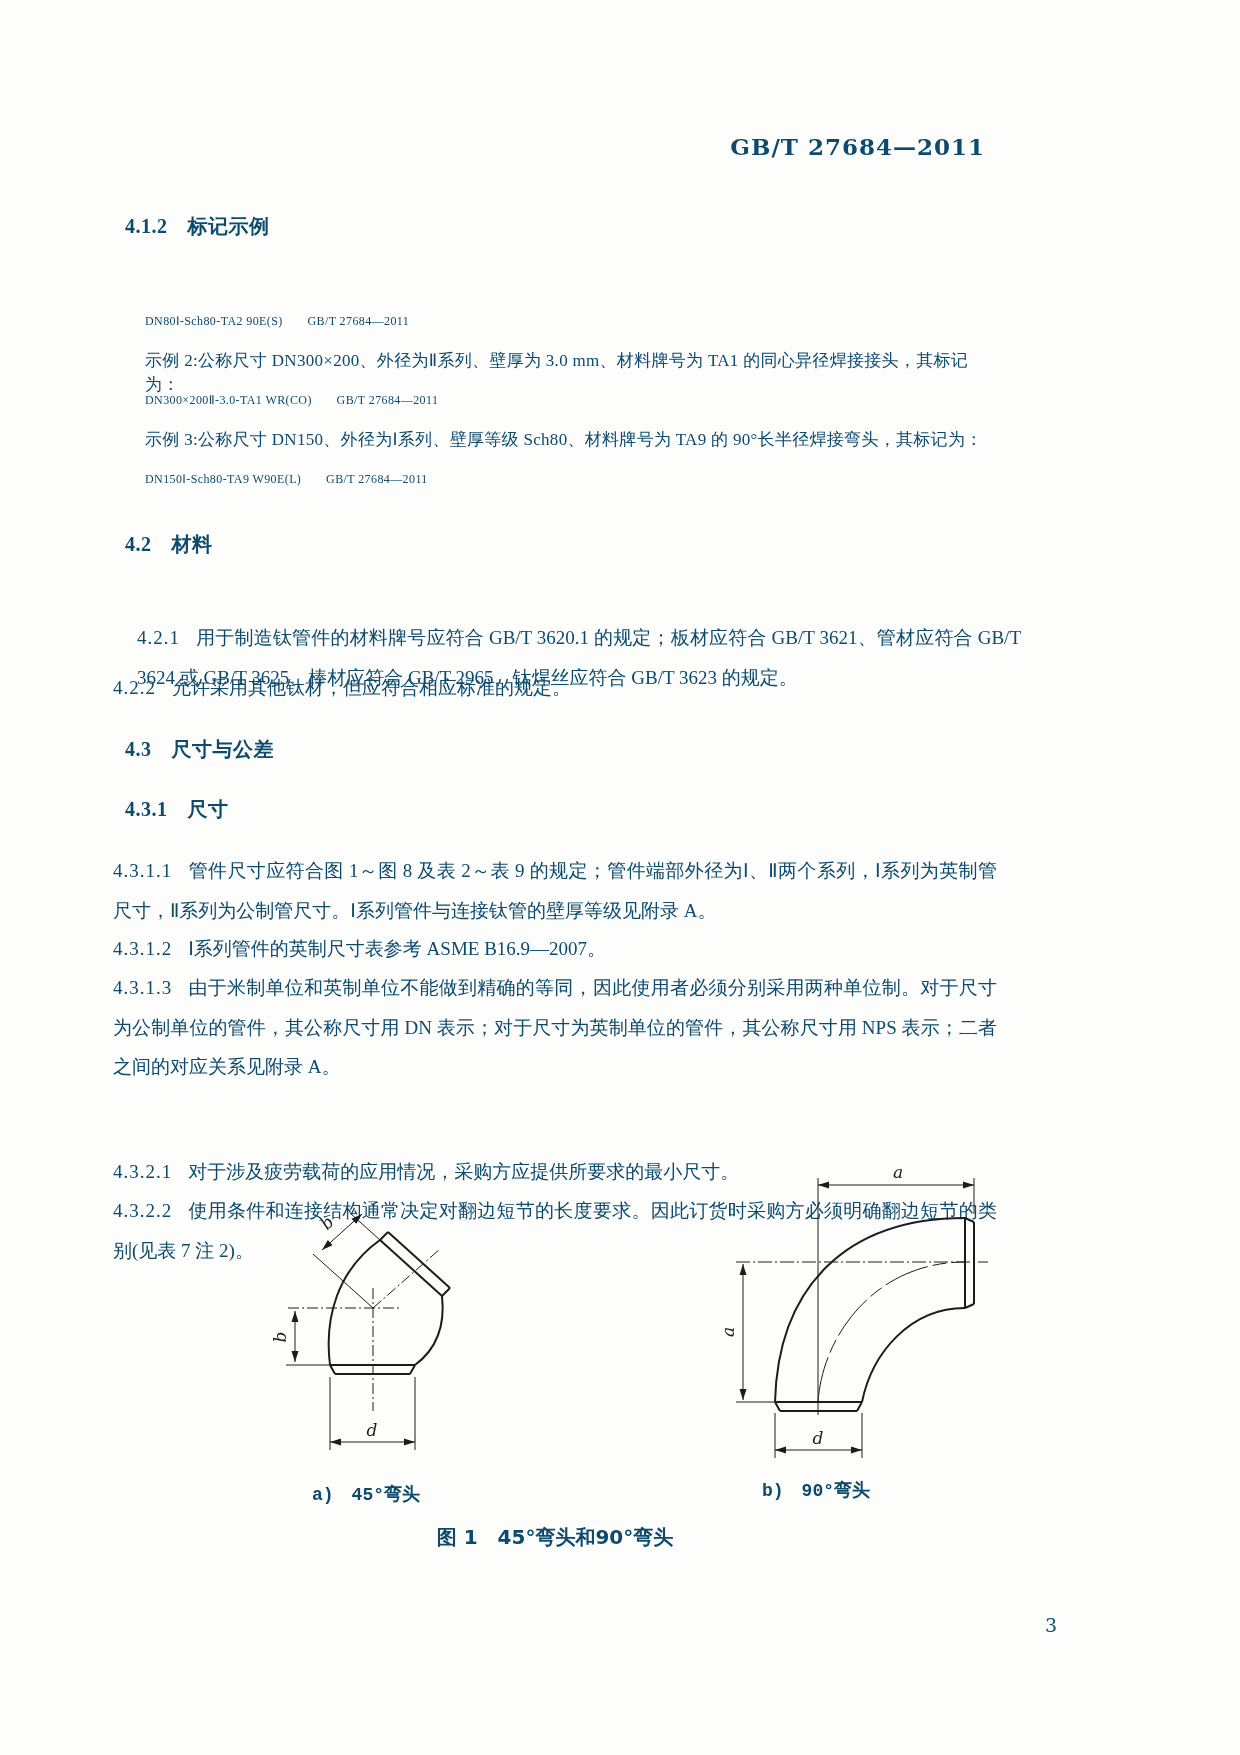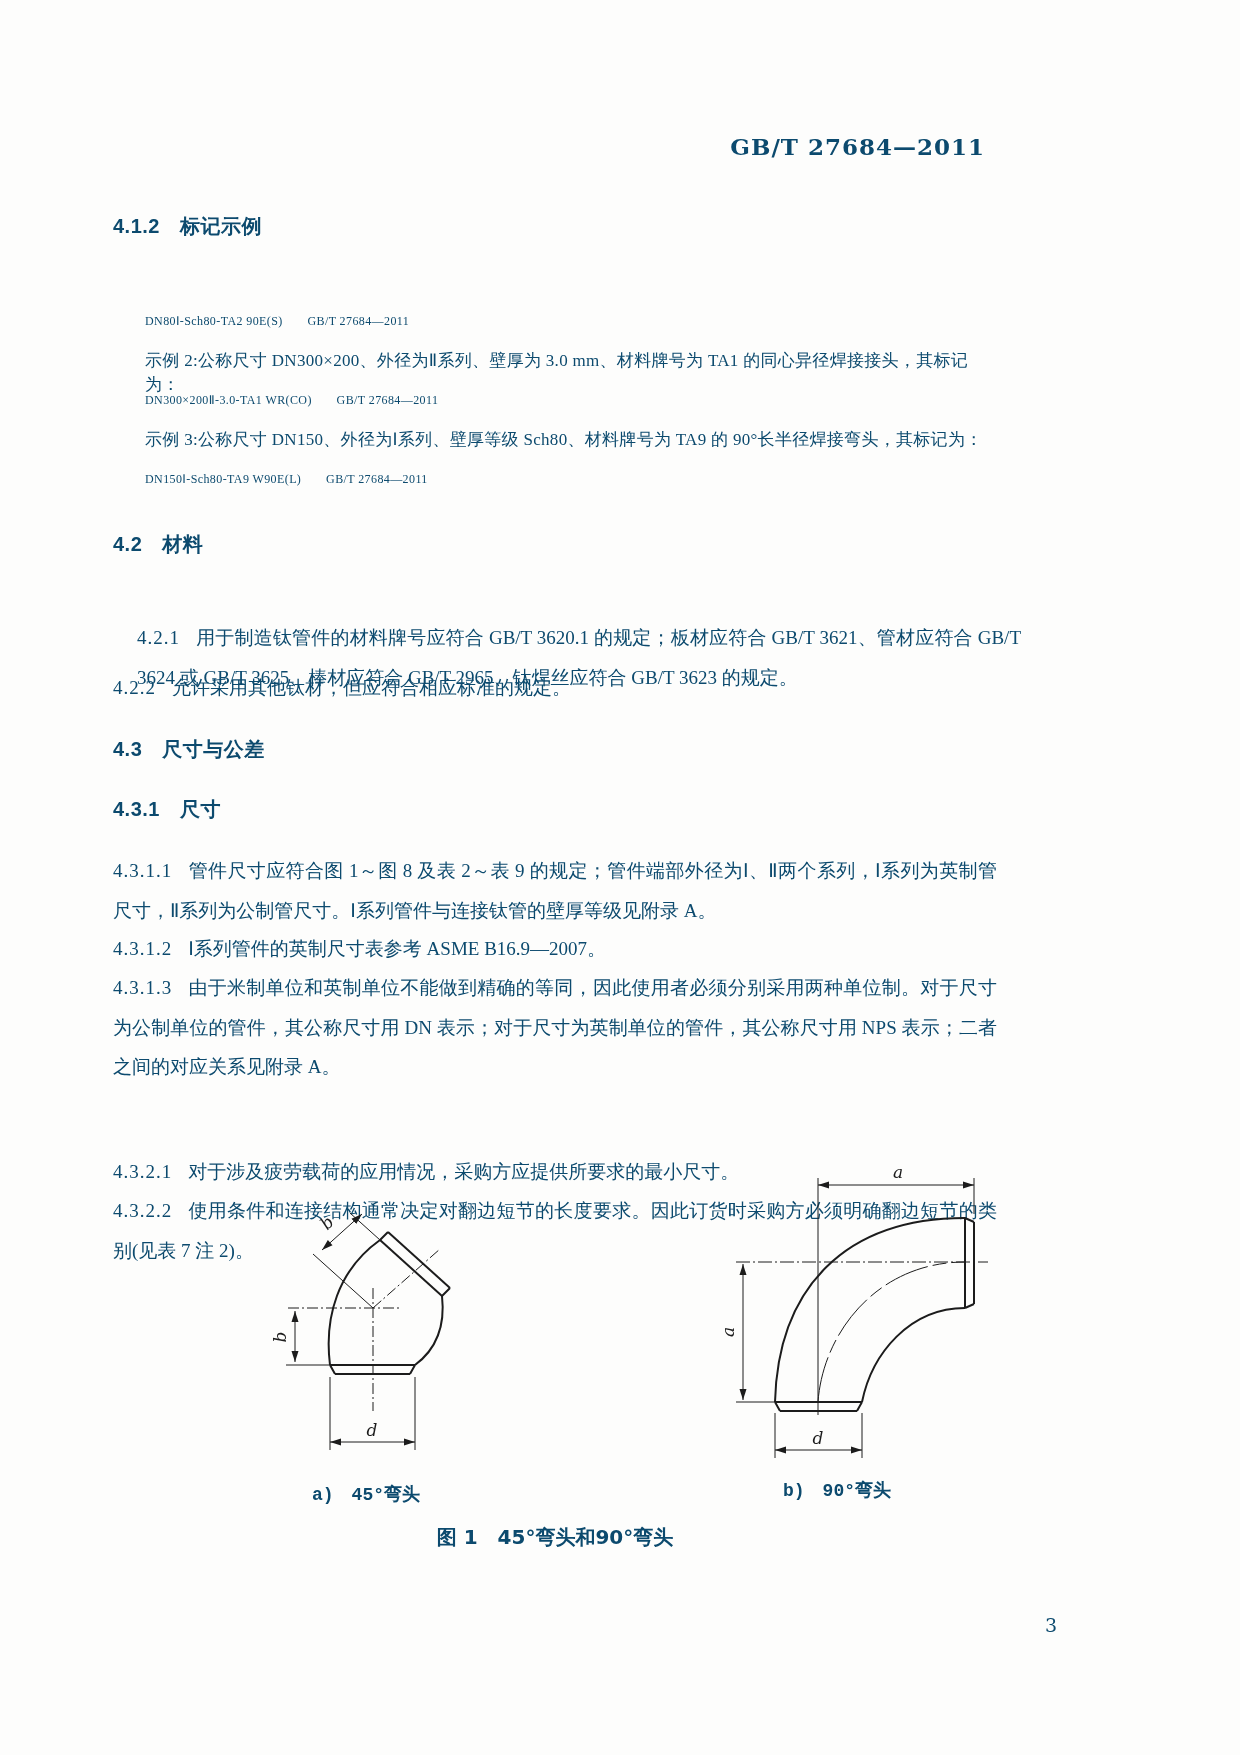--- a/index.html
+++ b/index.html
@@ -14,21 +14,21 @@
   .abs{position:absolute;}
   .hdr{
     font-weight:bold;font-size:23px;letter-spacing:1px;
     font-family:"DejaVu Serif", serif;
   }
   .h{
     left:113px;width:900px;font-weight:bold;font-size:20px;
     font-family:"DejaVu Sans", sans-serif;
     letter-spacing:0.5px;
   }
-  .h .num{margin-right:20px;font-family:Liberation Sans, sans-serif;}
+  .h .num{margin-right:20px;font-family:Liberation Serif, serif;margin-left:12px;}
   .para{
     left:113px;width:884px;font-size:19px;line-height:39.5px;
     text-align:justify;
   }
   .para .pnum{margin-right:16px;letter-spacing:1px;}
   .ex{
     left:145px;width:848px;font-size:17px;line-height:24px;
     letter-spacing:0.3px;
   }
   .code{font-size:12px;letter-spacing:0.4px;}
@@ -169,19 +169,19 @@
       <path d="M96,262 L135,262"></path>
       <path d="M135,273 L135,318 M222,273 L222,318"></path>
       <path d="M135,310 L222,310" marker-start="url(#as2)" marker-end="url(#ae2)"></path>
     </g>
     <text x="258" y="38" text-anchor="middle">a</text>
     <text x="94" y="192" text-anchor="middle" transform="rotate(-90 94 192)">a</text>
     <text x="178" y="304" text-anchor="middle">d</text>
   </svg>
 
   <div class="abs figlabel" style="left:312px;top:1482px;">a)　45°弯头</div>
-  <div class="abs figlabel" style="left:783px;top:1478px;">b)　90°弯头</div>
+  <div class="abs figlabel" style="left:762px;top:1478px;">b)　90°弯头</div>
 
   <div class="abs figcaption" style="top:1524px;">图 1　45°弯头和90°弯头</div>
 
   <div class="abs pageno" style="left:1045px;top:1614px;">3</div>
 
 </div>
 
 </body></html>

